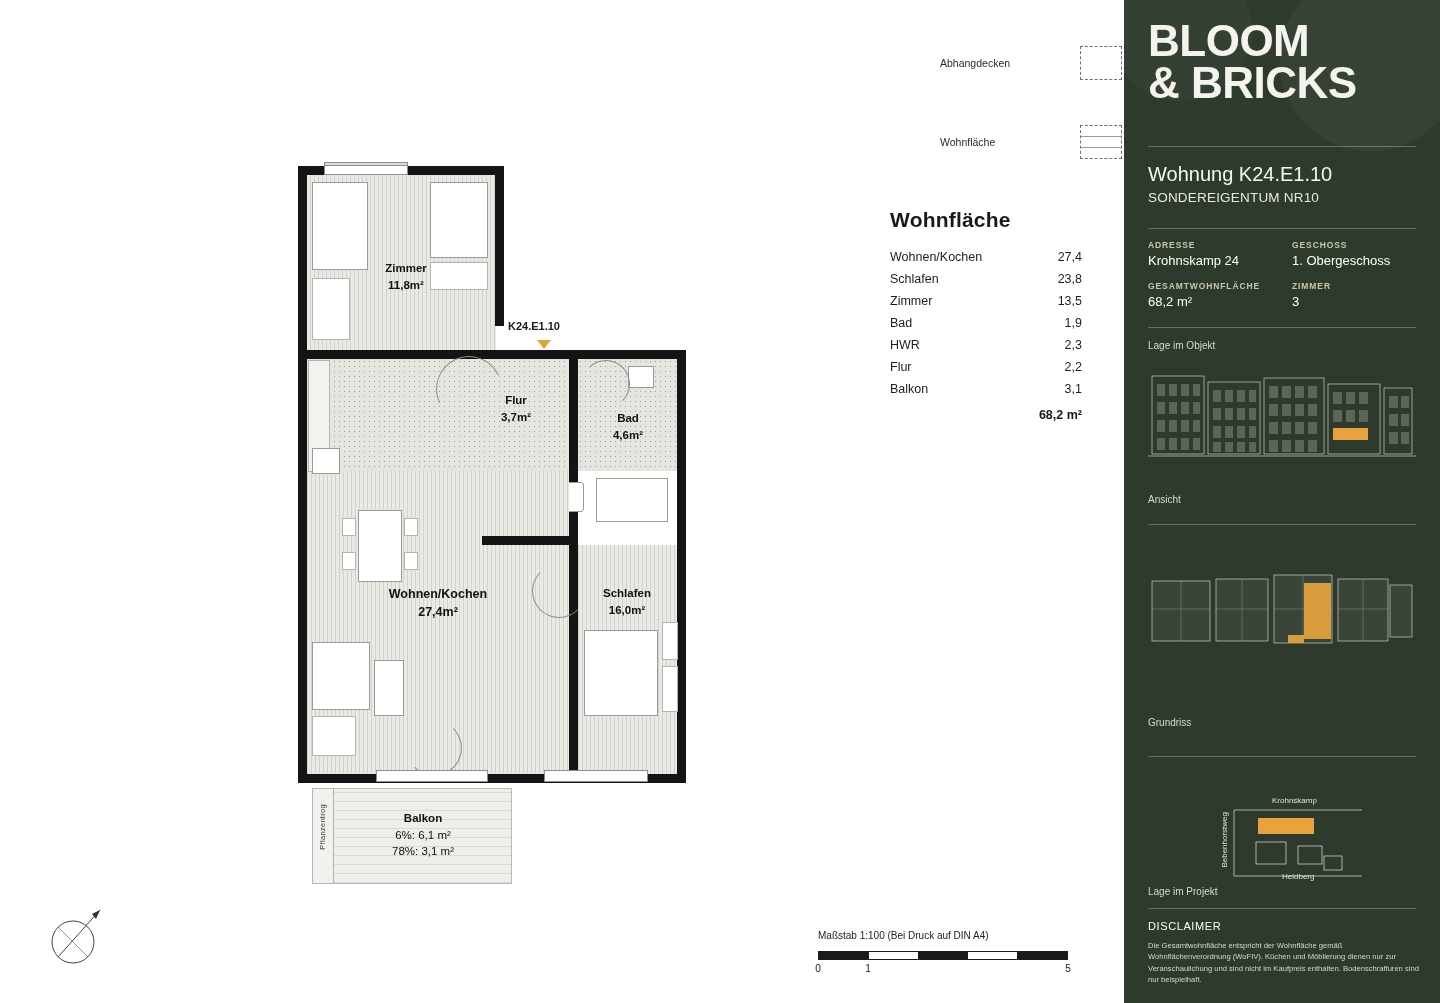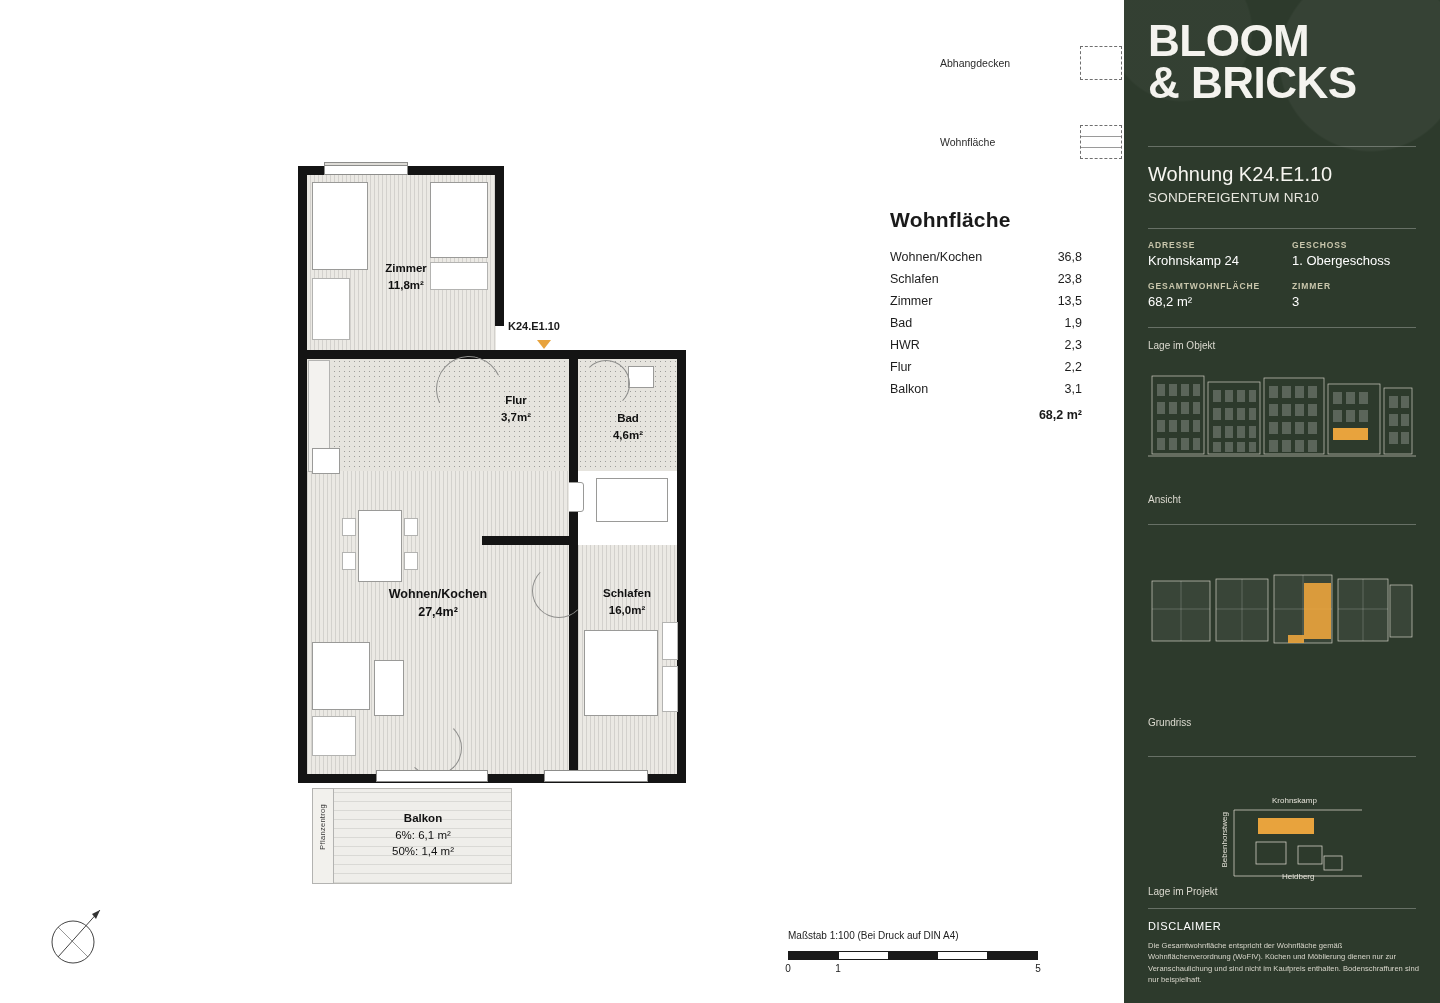--- a/index.html
+++ b/index.html
@@ -38,21 +38,21 @@
   .sw-unt:after  { top:21px; }
 
   
   #wohnflaeche { position:absolute; left:890px; top:208px; width:192px; }
   #wohnflaeche h2 { font-size:21px; margin:0 0 14px 0; font-weight:bold; letter-spacing:0.2px;}
   .wf-row { display:flex; justify-content:space-between; font-size:12.5px; padding:4px 0; color:#1d1d1d;}
   .wf-row .v { font-variant-numeric:tabular-nums; }
   .wf-total { display:flex; justify-content:flex-end; font-size:12.5px; font-weight:bold; padding-top:8px; }
 
   
-  #scale { position:absolute; left:788px; top:930px; width:250px; }
+  #scale { position:absolute; left:818px; top:930px; width:250px; }
   #scale .cap { font-size:10px; color:#222; margin-bottom:10px; }
   .bar { display:flex; height:9px; width:250px; border:1px solid #1a1a1a; }
   .bar div { flex:1 1 0; }
   .bar .b-dark { background:#1a1a1a; }
   .bar .b-light { background:#ffffff; }
   .bar-ticks { position:relative; height:14px; width:250px; font-size:10px; margin-top:3px;}
   .bar-ticks span { position:absolute; transform:translateX(-50%); }
 
   
   #compass { position:absolute; left:44px; top:902px; width:66px; height:66px; }
@@ -134,21 +134,21 @@
   </div>
   <div class="legend-row" style="left:940px; top:125px;">
     <div class="legend-label">Wohnfläche</div>
     <div class="legend-swatch sw-unt"></div>
   </div>
 
   <div id="wohnflaeche">
     <h2>Wohnfläche</h2>
     <div class="wf-row">
       <span>Wohnen/Kochen</span>
-      <span class="v">36,8</span>
+      <span class="v">27,4</span>
     </div>
     <div class="wf-row">
       <span>Schlafen</span>
       <span class="v">23,8</span>
     </div>
     <div class="wf-row">
       <span>Zimmer</span>
       <span class="v">13,5</span>
     </div>
     <div class="wf-row">
@@ -286,21 +286,21 @@
 
     <div class="glass" style="left:80px; top:610px; width:112px; height:12px;"></div>
     <div class="glass" style="left:248px; top:610px; width:104px; height:12px;"></div>
 
     <div class="balkon-floor" style="left:16px; top:628px; width:200px; height:96px;"></div>
     <div class="furn-l" style="left:16px; top:628px; width:22px; height:96px; background:#f2f1ed;"></div>
     <div class="vert-text" style="left:22px; top:644px;">Pflanzentrog</div>
     <div class="lbl" style="left:42px; top:650px; width:170px;">
       <div class="lbl-name">Balkon</div>
       <div>6%: 6,1 m²</div>
-      <div>50%: 1,4 m²</div>
+      <div>78%: 3,1 m²</div>
     </div>
   </div>
 </div>
 
 <div id="sidebar">
   <div class="brand">
     <div>BLOOM</div>
     <div>&amp; BRICKS</div>
   </div>
 

